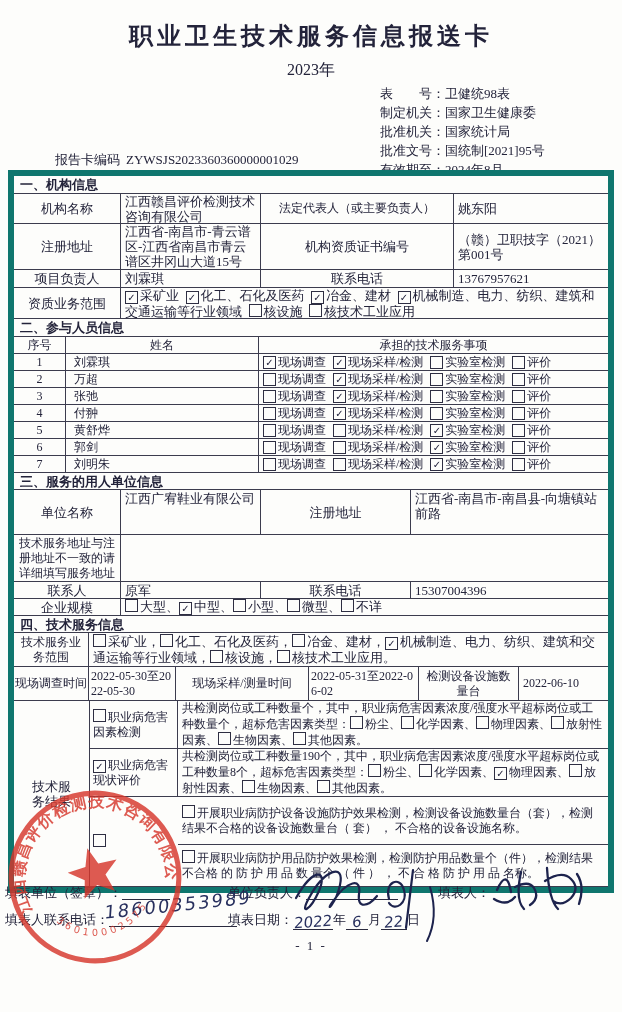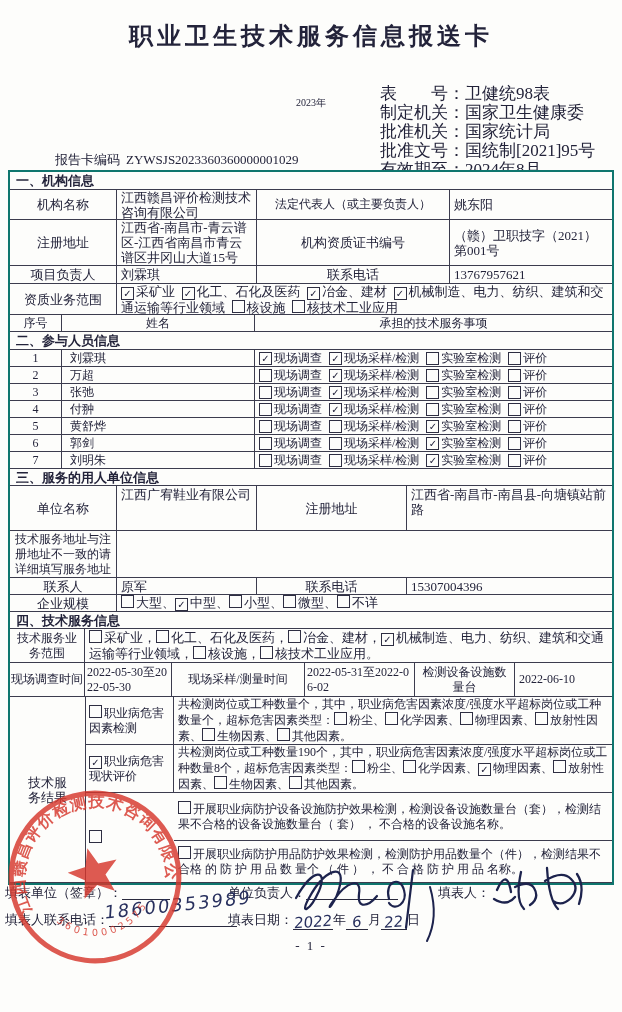--- a/index.html
+++ b/index.html
@@ -1,27 +1,27 @@
 <!DOCTYPE html>
 <html style="--ink: #28305e;"><head>
 <meta charset="utf-8">
 <style>
   html,body{margin:0;padding:0;background:#e8e8e8;}
   .page{position:relative;width:622px;height:1012px;background:#fdfdfb;margin:0 auto;
         font-family:"Liberation Serif","DejaVu Serif",serif;color:#23233a;overflow:hidden;}
   .title{position:absolute;top:20px;left:0;width:100%;text-align:center;
          font-family:"Liberation Sans","DejaVu Sans",sans-serif;font-weight:700;
          font-size:24px;letter-spacing:4px;}
-  .year{position:absolute;top:60px;left:0;width:100%;text-align:center;font-size:10px;margin-top:36px;}
-  .meta{position:absolute;left:380px;top:84px;font-size:17px;line-height:19px;}
+  .year{position:absolute;top:60px;left:0;width:100%;text-align:center;font-size:16px;}
+  .meta{position:absolute;left:380px;top:84px;font-size:13px;line-height:19px;}
   .meta div{white-space:nowrap;}
   .code{position:absolute;left:55px;top:151px;font-size:13px;}
   .code b{font-weight:normal;margin-right:6px;}
 
-  .table{position:absolute;left:8px;top:170px;width:606px;border:2px solid #0f766e;box-sizing:border-box;background:#fdfdfb;}
+  .table{position:absolute;left:8px;top:170px;width:606px;border:6px solid #0f766e;box-sizing:border-box;background:#fdfdfb;}
   .row{display:flex;align-items:stretch;}
   .cell{border-right:1px solid #3c3c4e;border-bottom:1px solid #3c3c4e;box-sizing:border-box;
         padding:1px 4px;display:flex;align-items:center;min-width:0;flex-shrink:0;
         font-size:13px;line-height:15px;overflow:hidden;}
   .cell:last-child{border-right:none;}
   .fx{flex:1 1 auto;}
   .lab{justify-content:center;text-align:center;}
   .top{align-items:flex-start;}
   .sm{font-size:12px;}
   .brk{word-break:break-all;}
@@ -94,28 +94,28 @@
       <div class="cell lab" style="width:193px">联系电话</div>
       <div class="cell fx">13767957621</div>
     </div>
     <div class="row" style="height:31px">
       <div class="cell lab" style="width:107px">资质业务范围</div>
       <div class="cell fx">
           <span class="ptwrap"><span class="cb">✓</span><span class="pt">采矿业  </span><span class="cb">✓</span><span class="pt">化工、石化及医药  </span><span class="cb">✓</span><span class="pt">冶金、建材  </span><span class="cb">✓</span><span class="pt">机械制造、电力、纺织、建筑和交通运输等行业领域  </span><span class="cb"></span><span class="pt">核设施  </span><span class="cb"></span><span class="pt">核技术工业应用</span></span>
         </div>
     </div>
 
+    <div class="row" style="height:18px">
+        <div class="cell fx sechead">二、参与人员信息</div>
+      </div>
     <div class="row" style="height:17px">
       <div class="cell lab sm" style="width:52px">序号</div>
       <div class="cell lab sm" style="width:193px">姓名</div>
       <div class="cell fx lab sm">承担的技术服务事项</div>
     </div>
-    <div class="row" style="height:18px">
-        <div class="cell fx sechead">二、参与人员信息</div>
-      </div>
     <div>
         <div class="row" style="height: 17px;">
           <div class="cell lab sm" style="width: 52px;">1</div>
           <div class="cell sm" style="width: 193px; padding-left: 8px;">刘霖琪</div>
           <div class="cell fx sm">
             <span class="cb">✓</span>
             <span class="pt" style="margin-right: 7px; white-space: nowrap;">现场调查</span>
             <span class="cb">✓</span>
             <span class="pt" style="margin-right: 7px; white-space: nowrap;">现场采样/检测</span>
             <span class="cb"></span>

